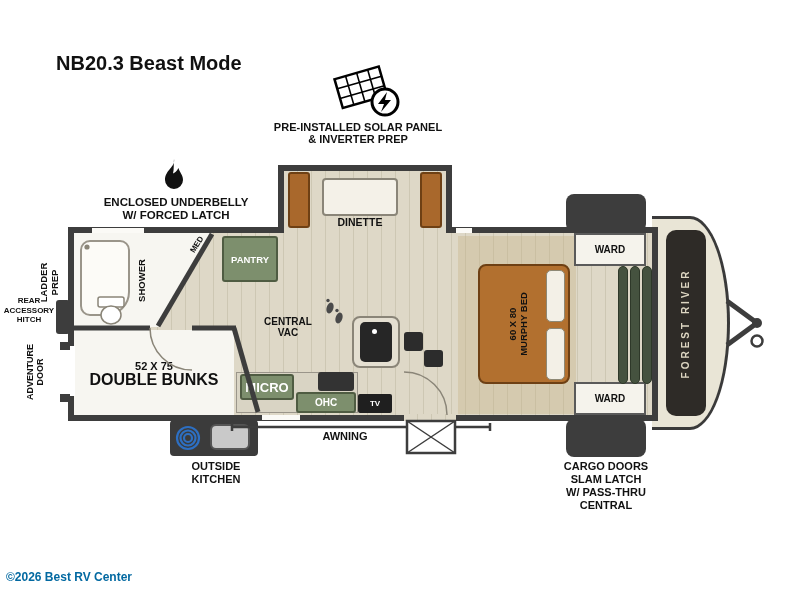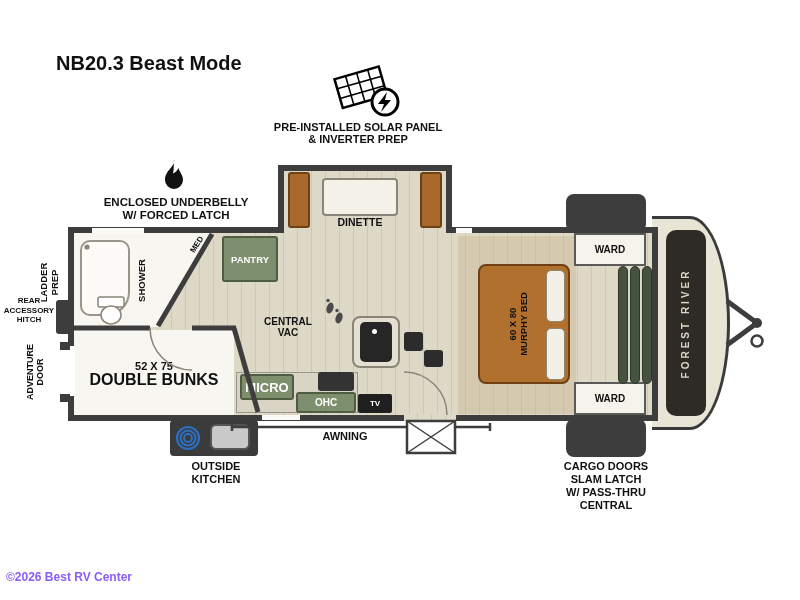--- a/index.html
+++ b/index.html
@@ -199,15 +199,15 @@
       <circle cx="337" cy="310.5" r="1.7"></circle>
     </g>
     <g stroke="#2d6fc2" stroke-width="2.2" fill="none">
       <circle cx="188" cy="438" r="4"></circle>
       <circle cx="188" cy="438" r="7.5"></circle>
       <circle cx="188" cy="438" r="11"></circle>
     </g>
     <circle cx="87" cy="247" r="2.6" fill="#8a8578"></circle>
   </svg>
 
-  <div class="abs" style="left:6px;top:570px;font-size:12px;font-weight:bold;color:#8b5cf6;z-index:40;">©2026 Best RV Center</div>
+  <div class="abs" style="left:6px;top:570px;font-size:12px;font-weight:bold;color:#0369a1;z-index:40;">©2026 Best RV Center</div>
 
 </div>
 
 </body></html>

